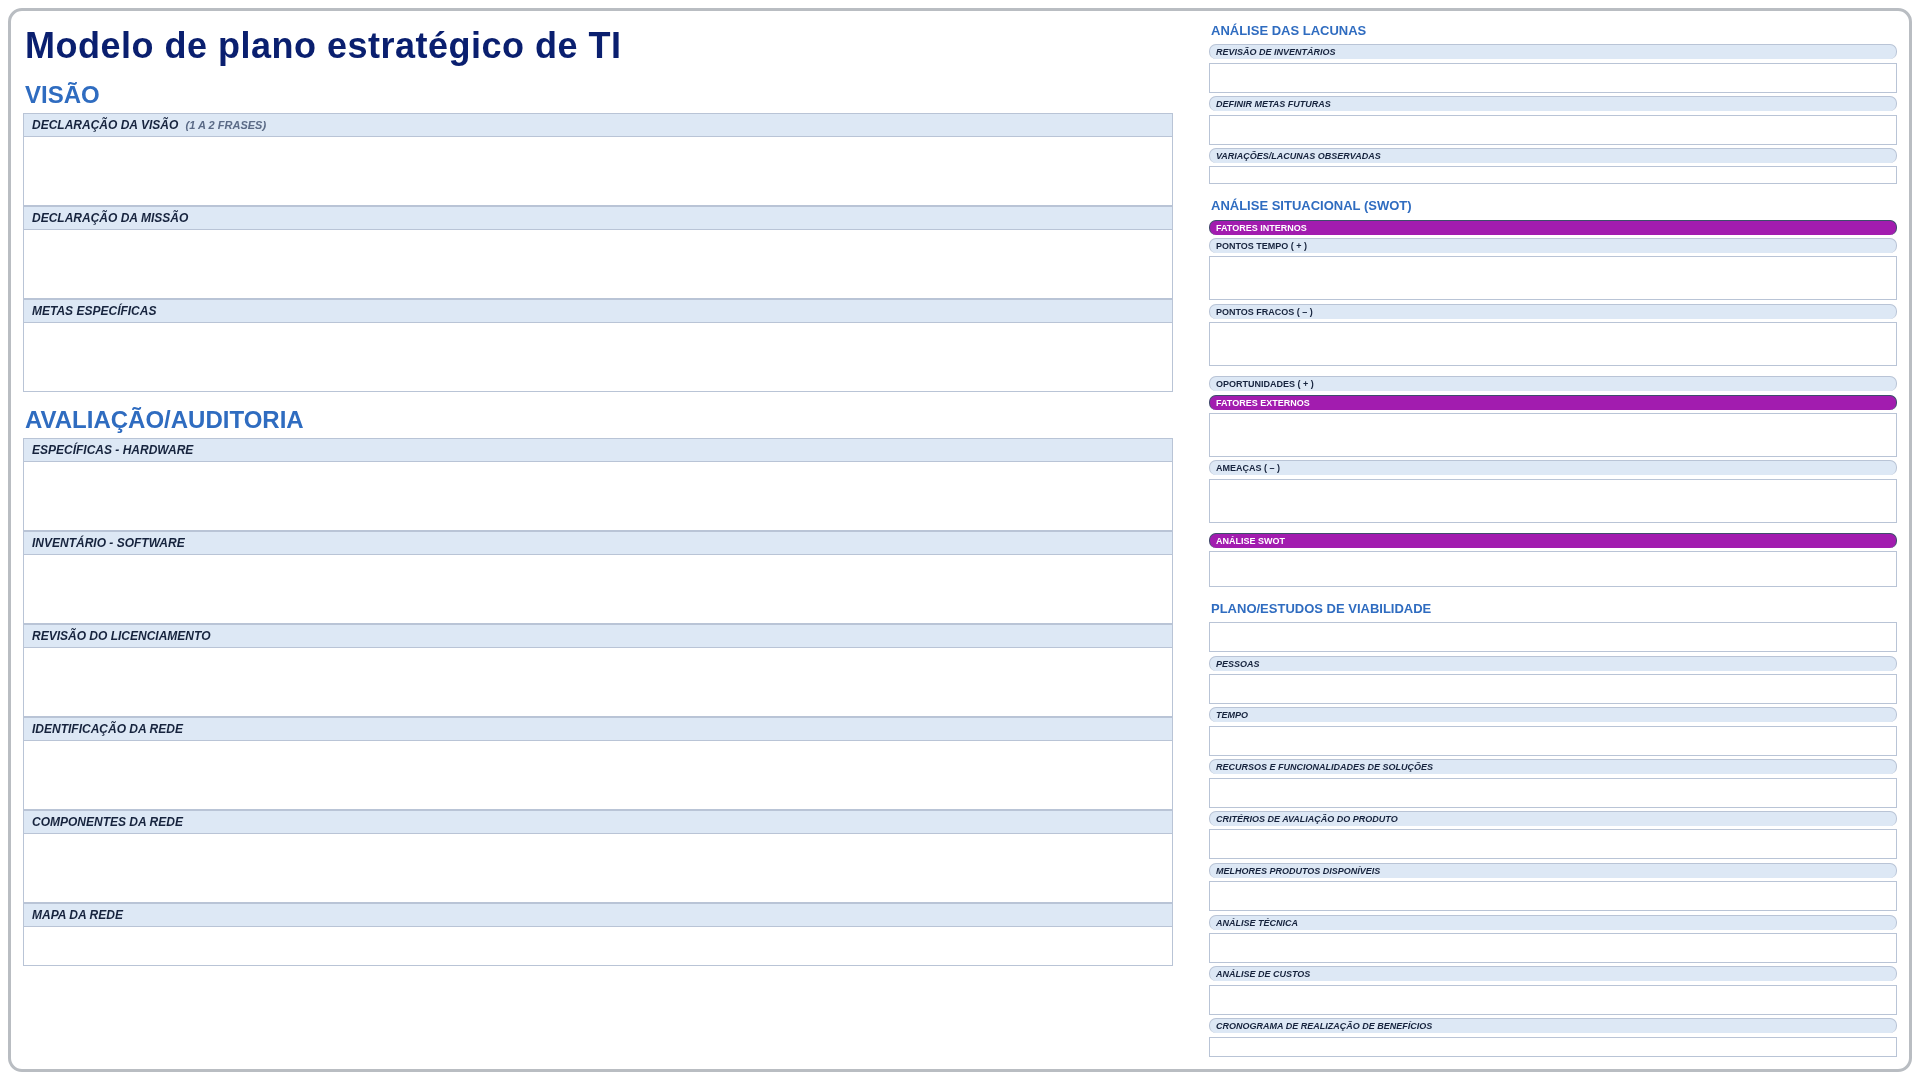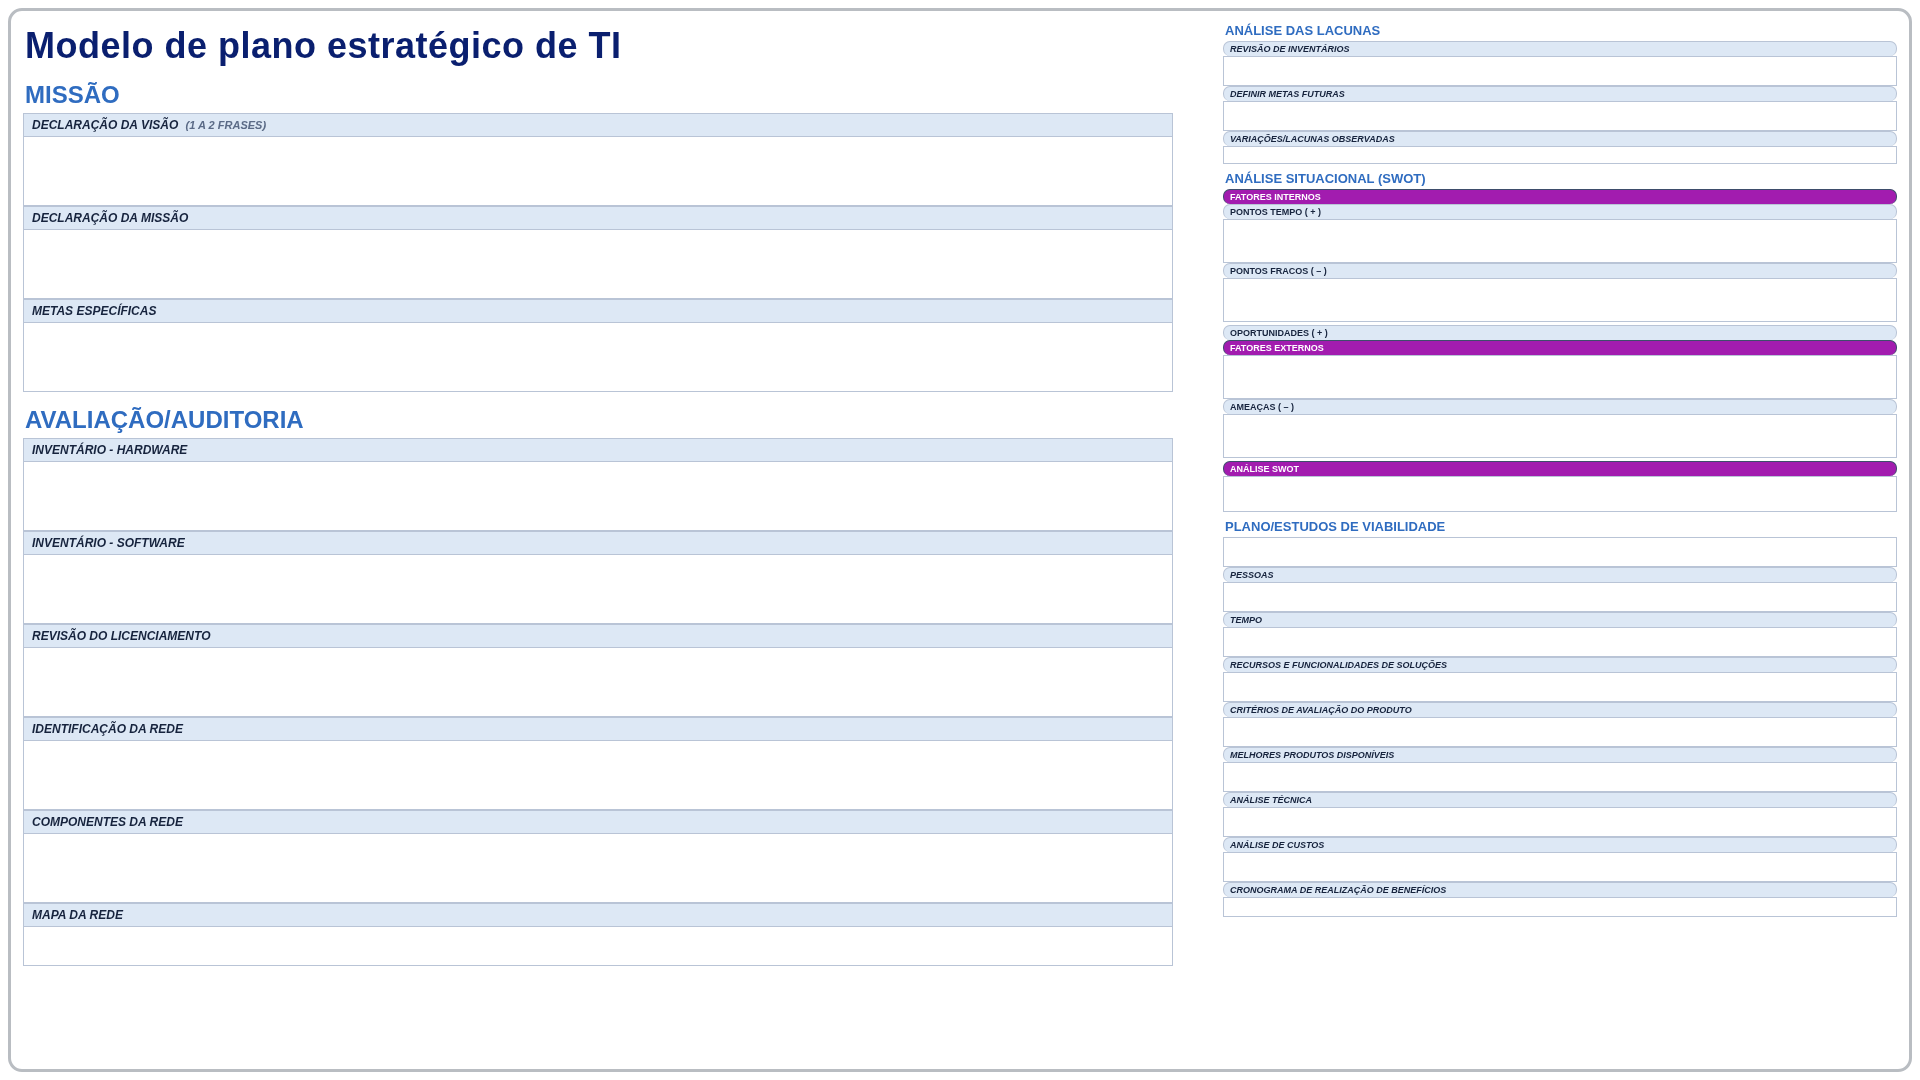--- a/index.html
+++ b/index.html
@@ -1,20 +1,20 @@
 <!DOCTYPE html>
 <html><head>
 <meta charset="utf-8">
 <style>
   * { box-sizing: border-box; margin: 0; padding: 0; }
   html, body { width: 1920px; height: 1080px; font-family: Arial, sans-serif; }
   body { padding: 8px; }
-  .frame { width: 100%; height: 100%; border: 3px solid #b9bdc2; border-radius: 14px; padding: 8px 12px 12px 12px; display: flex; gap: 50px; }
+  .frame { width: 100%; height: 100%; border: 3px solid #b9bdc2; border-radius: 14px; padding: 8px 12px 12px 12px; display: flex; gap: 36px; }
   .col-left { flex: 0 0 1150px; display: flex; flex-direction: column; }
-  .col-right { flex: 1; display: flex; flex-direction: column; }
+  .col-right { flex: 1; display: flex; flex-direction: column; justify-content: space-between; }
   .doc-title { font-size: 36px; font-weight: 800; color: #0a1f6f; margin: 6px 0 8px 2px; letter-spacing: 0.5px; }
   .sec-title { color: #2f6cc0; font-weight: 600; margin: 6px 0 4px 2px; }
   .sec-title.lg { font-size: 24px; }
   .sec-title.sm { font-size: 13px; margin-top: 4px; margin-bottom: 3px; }
   .block { border: 1px solid #b9c4d6; background: #ffffff; }
   .hdr { background: #dde8f5; border: 1px solid #b9c4d6; border-bottom: none; padding: 4px 8px; font-size: 12px; font-weight: 700; color: #16233d; font-style: italic; }
   .hdr .hint { font-weight: 700; font-style: italic; color: #5a6a86; font-size: 11px; margin-left: 4px; }
   .body { border-top: 1px solid #b9c4d6; min-height: 56px; }
   .body.tall { min-height: 70px; }
   .body.short { min-height: 30px; }
@@ -27,21 +27,21 @@
   .gap-md { height: 8px; }
 </style>
 </head>
 <body>
 
 <div class="frame">
 
   <div class="col-left">
     <div class="doc-title">Modelo de plano estratégico de TI</div>
 
-    <div class="sec-title lg">MISSÃO</div>
+    <div class="sec-title lg">VISÃO</div>
 
     <div class="hdr">
       <span>DECLARAÇÃO DA VISÃO</span>
       <span class="hint">(1 A 2 FRASES)</span>
     </div>
     <div class="block body tall"></div>
 
     <div class="hdr">
       <span>DECLARAÇÃO DA MISSÃO</span>
     </div>
@@ -49,21 +49,21 @@
 
     <div class="hdr">
       <span>METAS ESPECÍFICAS</span>
     </div>
     <div class="block body tall"></div>
 
     <div class="gap-md"></div>
     <div class="sec-title lg">AVALIAÇÃO/AUDITORIA</div>
 
     <div class="hdr">
-      <span>INVENTÁRIO - HARDWARE</span>
+      <span>ESPECÍFICAS - HARDWARE</span>
     </div>
     <div class="block body tall"></div>
 
     <div class="hdr">
       <span>INVENTÁRIO - SOFTWARE</span>
     </div>
     <div class="block body tall"></div>
 
     <div class="hdr">
       <span>REVISÃO DO LICENCIAMENTO</span>

